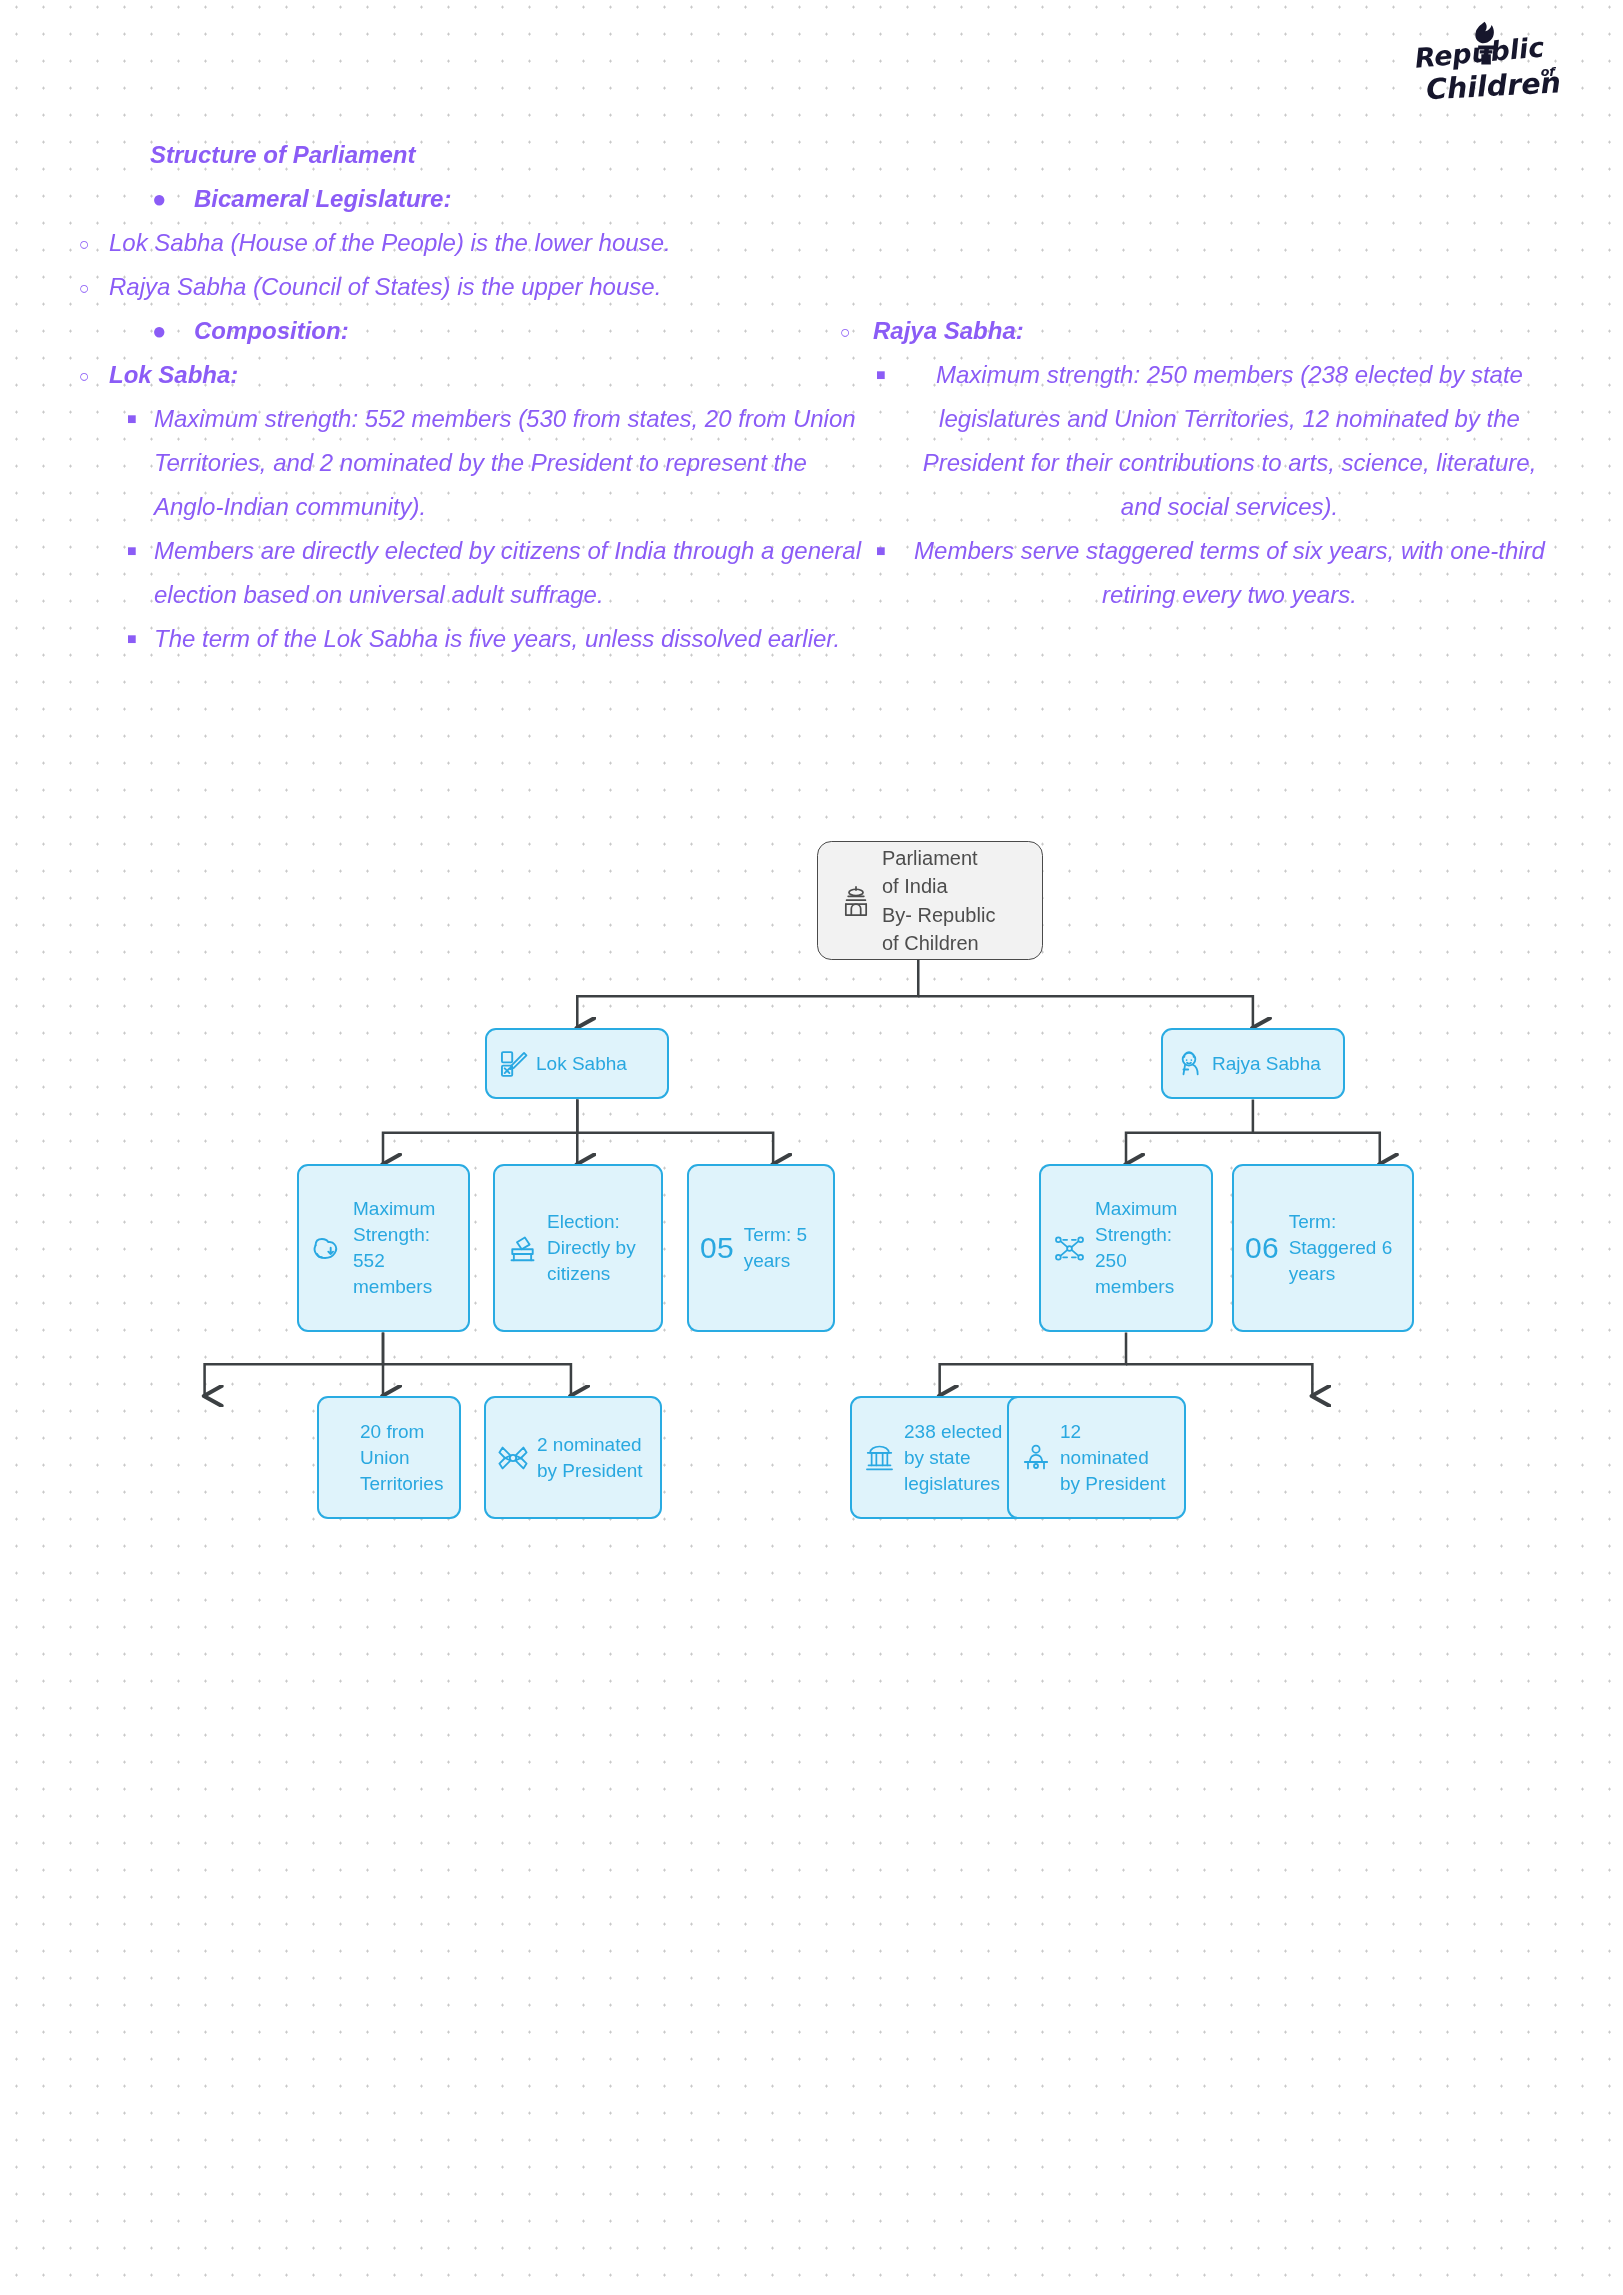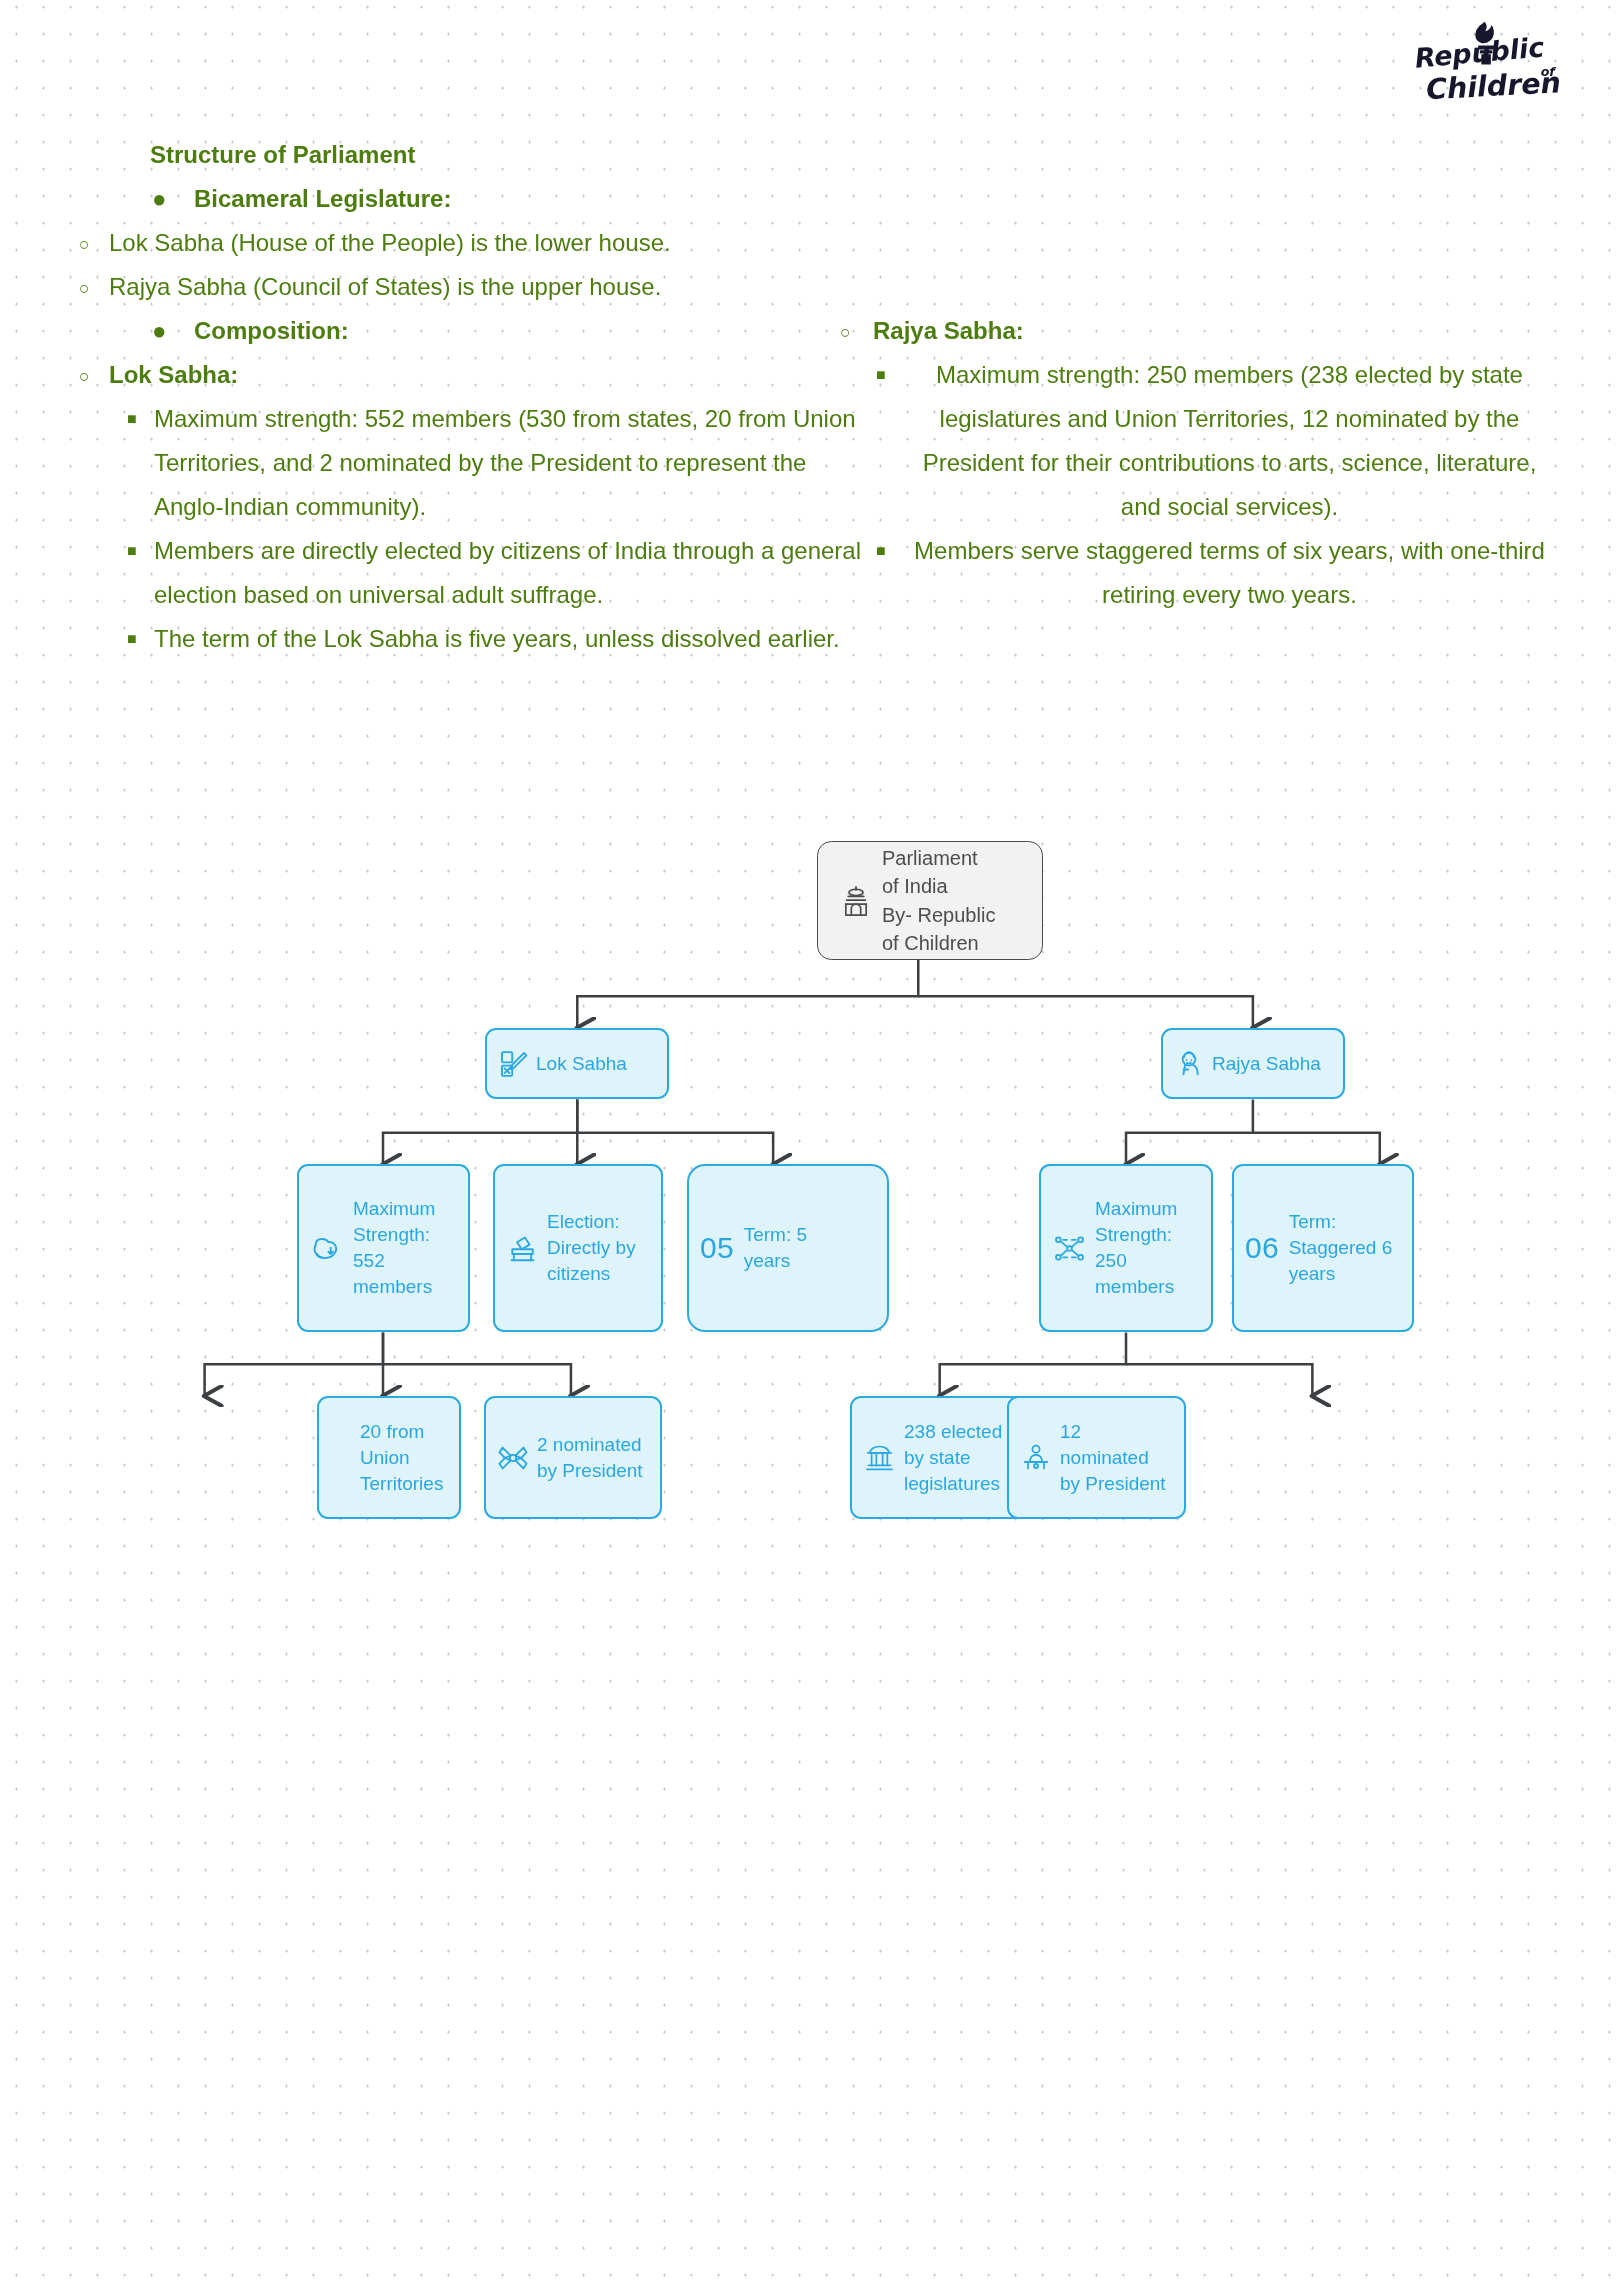--- a/index.html
+++ b/index.html
@@ -34,21 +34,22 @@
     width: 182px;
     height: 91px;
   }
   #logo svg { display: block; width: 100%; height: 100%; }
 
   
   .col {
     position: absolute;
     font-size: 24px;
     line-height: 44px;
-    color: #4d7c0f;
+    color: #8b5cf6;
+    font-style: italic;
   }
   #col-left  { left: 79px; top: 133px; width: 793px; }
   #col-right { left: 840px; top: 309px; width: 714px; }
 
   .h-title {
     font-weight: bold;
     font-size: 24px;
     line-height: 44px;
     margin-left: 71px;
   }
@@ -310,21 +311,21 @@
         <path d="M8 22 h26 v6 H8 z"></path>
         <path d="M10 28 v8 M32 28 v8"></path>
         <path d="M7 36 h28"></path>
       </svg>
     </span>
     <span class="lbl">Election:
 Directly by
 citizens</span>
   </div>
 
-  <div class="node blue" style="left:687px; top:355px; width:202px; height:168px;border-radius:18px;">
+  <div class="node blue" style="left:687px; top:355px; width:148px; height:168px;">
     <span class="numico">05</span>
     <span class="lbl">Term: 5
 years</span>
   </div>
 
   <div class="node blue" style="left:1039px; top:355px; width:174px; height:168px;">
     <span class="ico">
       <svg width="35" height="35" viewBox="0 0 44 44" fill="none" stroke="#29a8e2" stroke-width="2.2" stroke-linecap="round" stroke-linejoin="round">
         <circle cx="8" cy="11" r="3"></circle>
           <circle cx="36" cy="11" r="3"></circle>

